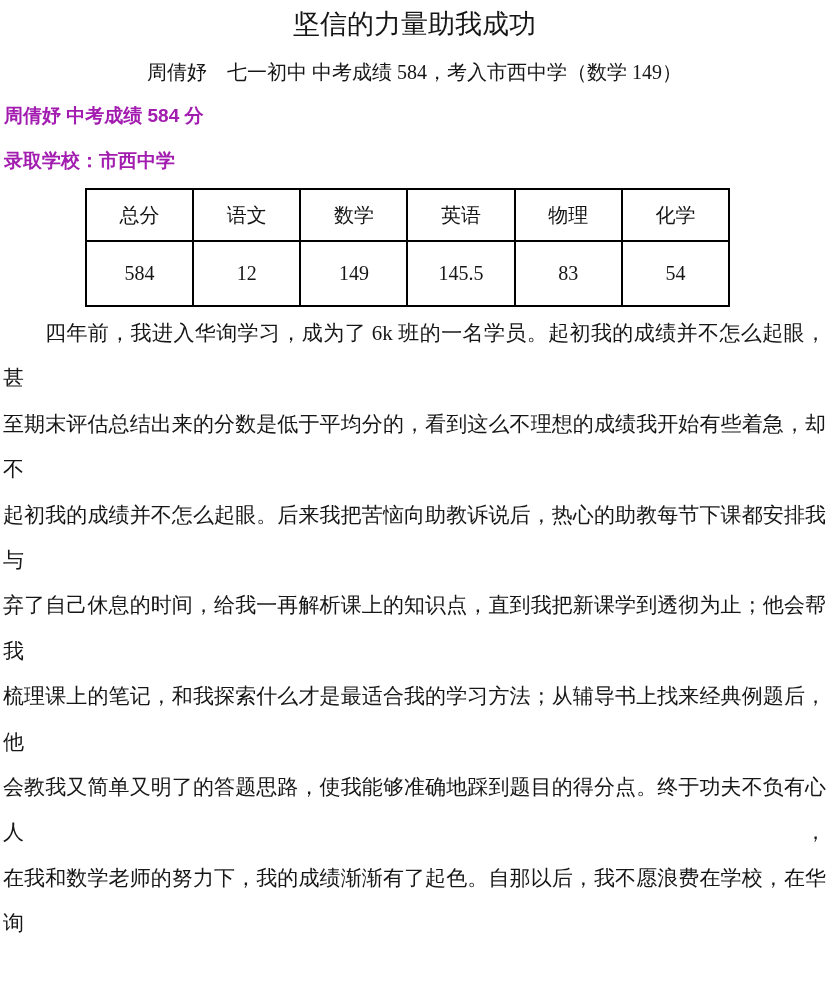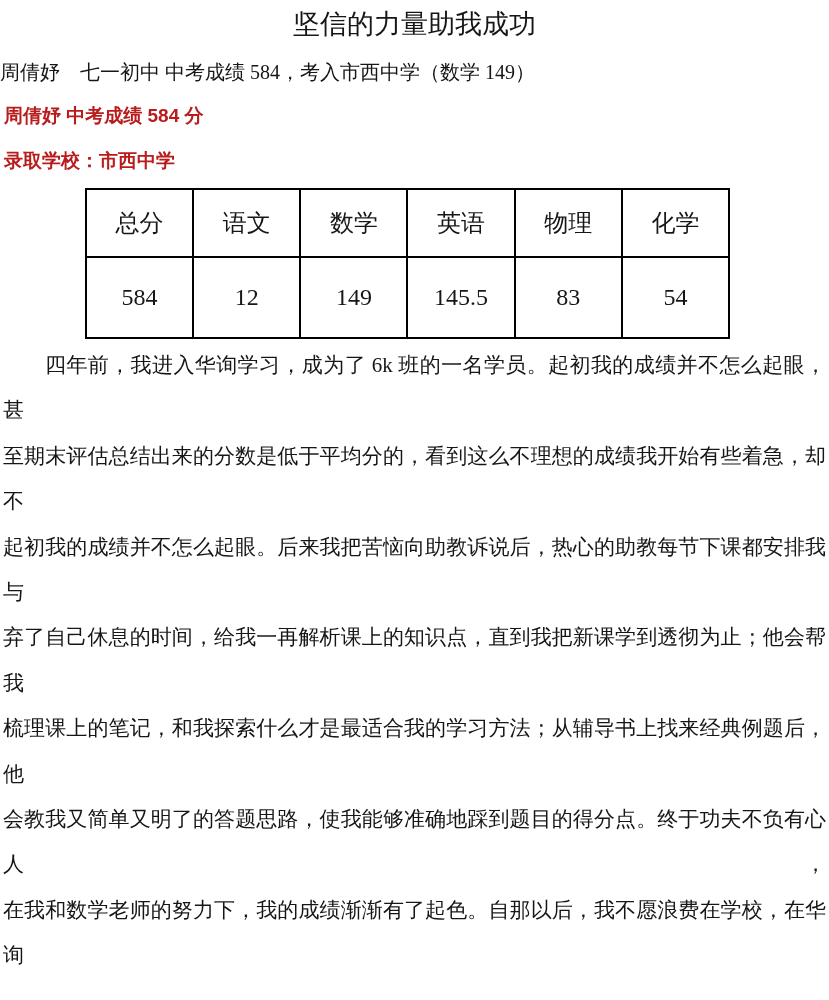--- a/index.html
+++ b/index.html
@@ -13,44 +13,45 @@
   .title {
     margin: 6px 8px 0;
     font-size: 27px;
     font-weight: 400;
     text-align: center;
     line-height: 36px;
   }
   .byline {
     margin-top: 16px;
     font-size: 20px;
+    text-align: center;
     line-height: 28px;
   }
   .bold-line {
     font-family: "Liberation Sans", "DejaVu Sans", sans-serif;
     font-weight: 700;
     font-size: 19px;
     line-height: 26px;
     padding-left: 4px;
-    color: #b91c1c;
+    color: #a21caf;
   }
   .student { margin-top: 17px; }
   .school  { margin-top: 19px; }
   .score-table {
     border-collapse: collapse;
     table-layout: fixed;
     width: 645px;
     margin: 14px 0 0 85px;
     text-align: center;
   }
   .score-table td {
     border: 2px solid #000000;
-    font-size: 24px;
+    font-size: 20px;
     vertical-align: middle;
-    padding: 8px;
+    padding: 0;
   }
   .score-table .hrow td { height: 50px; }
   .score-table .vrow td { height: 63px; }
   .bodytext {
     margin-top: 4px;
     padding: 0 3px;
     font-size: 21px;
   }
   .bline {
     line-height: 45.4px;

